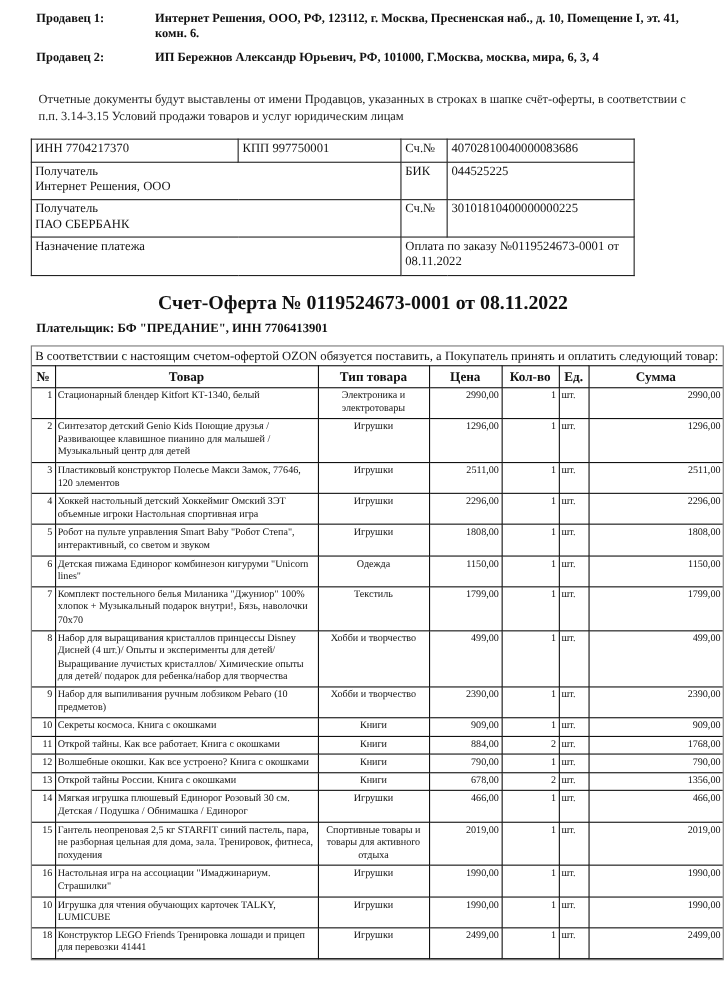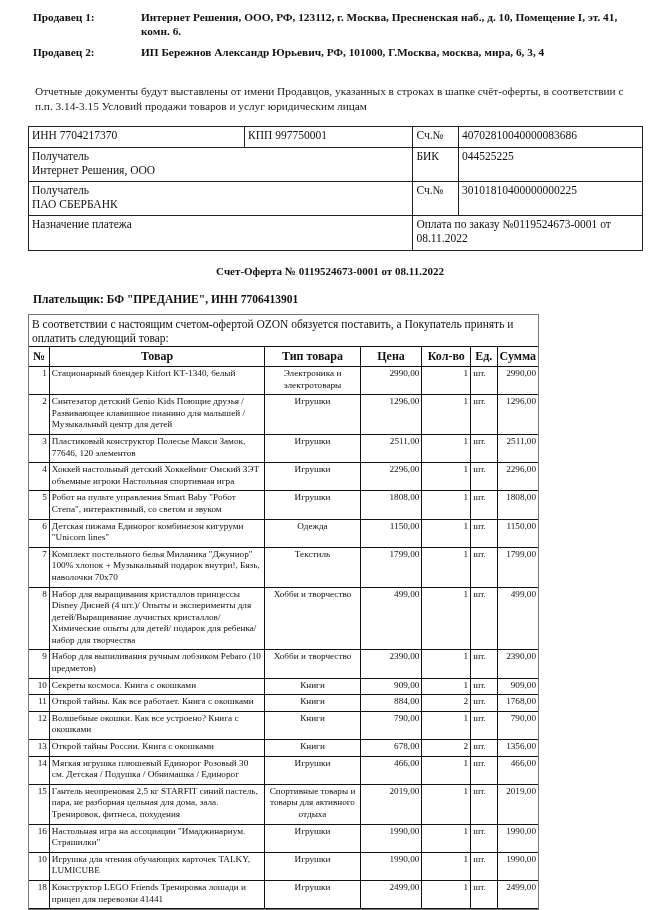--- a/index.html
+++ b/index.html
@@ -4,25 +4,25 @@
 <style>
   html, body { margin:0; padding:0; background:#ffffff; }
   body { width:660px; height:910px; position:relative; overflow:hidden;
          font-family:"Liberation Serif", "DejaVu Serif", serif; color:#111; }
   .sellers { position:absolute; left:33px; top:10px; width:600px; font-weight:bold; font-size:11.3px; line-height:14px; }
   .seller-row { display:flex; margin-bottom:7px;gap:28px; }
   .seller-label { width:80px; flex:none; }
   .seller-text { flex:1; }
   .notice { position:absolute; left:35px; top:84px; width:590px; font-size:11.3px; line-height:14.5px; color:#222; }
   table { border-collapse:collapse; }
-  .req { position:absolute; left:28px; top:126px; width:615px; font-size:11.5px; line-height:14px; }
+  .req { position:absolute; left:28px; top:126px; width:549px; font-size:11.5px; line-height:14px; }
   .req td { border:1px solid #222; padding:1px 3px; vertical-align:top; }
-  .title { position:absolute; left:0; width:660px; top:265px; text-align:center; font-weight:bold; font-size:11px; }
+  .title { position:absolute; left:0; width:660px; top:265px; text-align:center; font-weight:bold; font-size:18px; }
   .payer { position:absolute; left:33px; top:293px; font-weight:bold; font-size:11.5px; }
-  .items-wrap { position:absolute; left:28px; top:314px; width:511px; border:1px solid #777; box-sizing:border-box; }
+  .items-wrap { position:absolute; left:28px; top:314px; width:630px; border:1px solid #777; box-sizing:border-box; }
   .intro { font-size:11.5px; line-height:14px; padding:2px 3px 1px 3px; }
   .items { width:100%; font-size:9.2px; line-height:11.6px; }
   .items th { font-size:12px; font-weight:bold; border:1.5px solid #111; padding:2px 2px; height:15px; }
   .items td { border:1.5px solid #111; padding:1px 2px 3px 2px; vertical-align:top; }
   .items tr > *:first-child { border-left:none; }
   .items tr > *:last-child { border-right:none; }
   .c-num { text-align:right; }
   .c-type { text-align:center; }
   .c-price, .c-qty, .c-sum { text-align:right;margin-top:16px; }
   .c-unit { }

